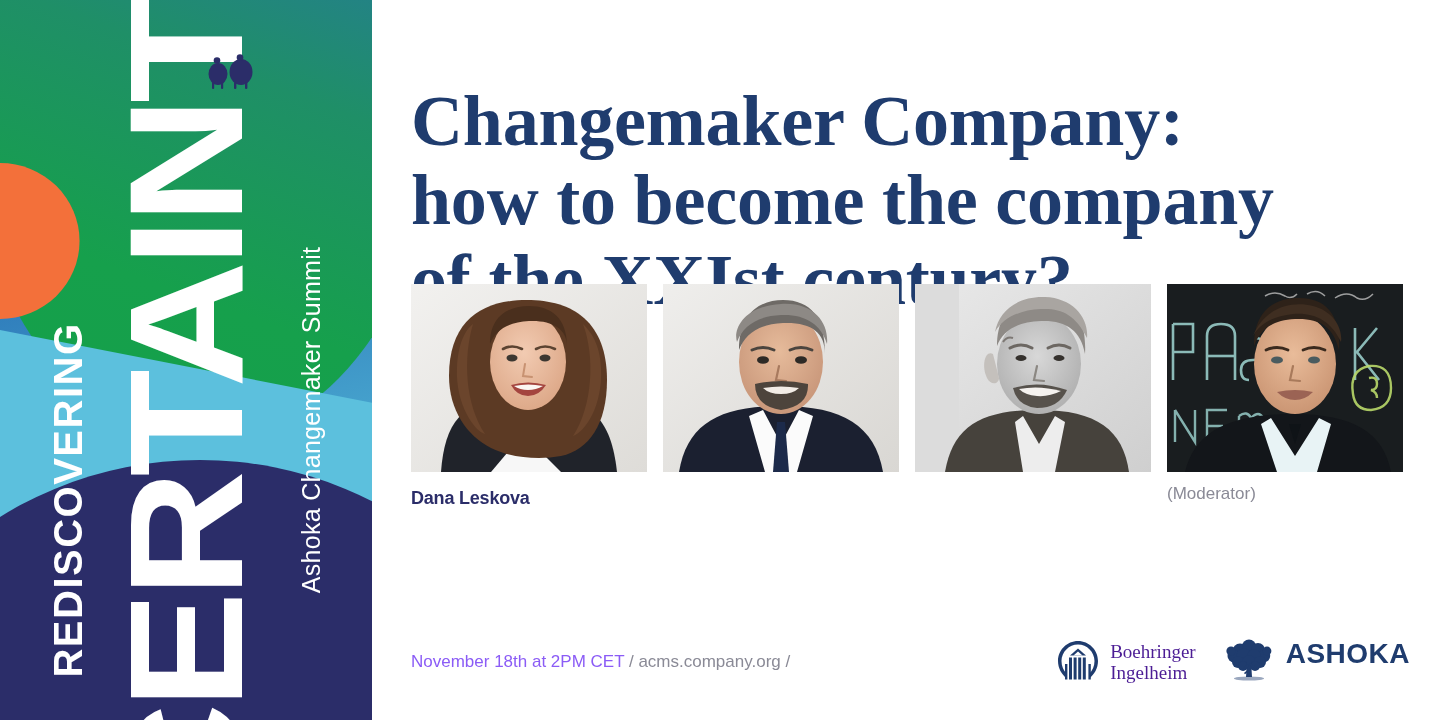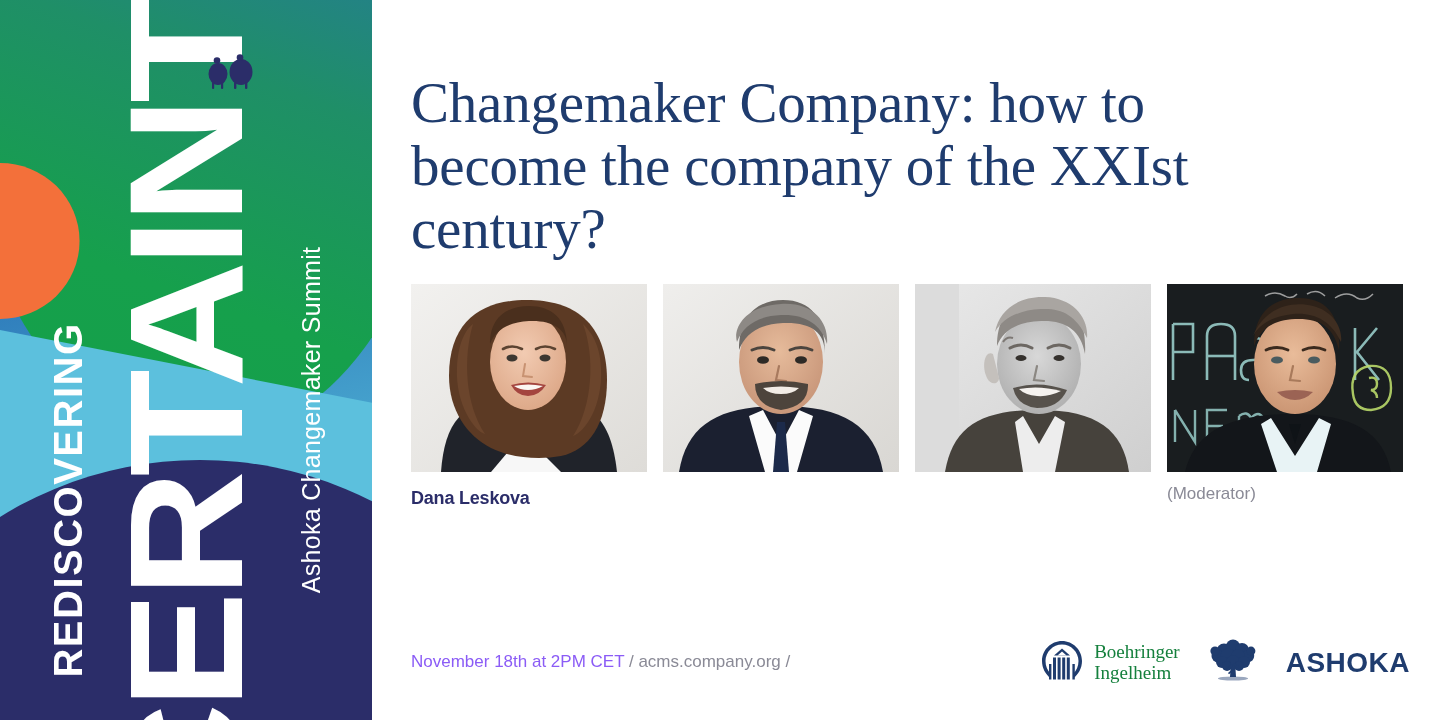--- a/index.html
+++ b/index.html
@@ -140,22 +140,22 @@
     width: 1068px; height: 720px;
     background: #ffffff;
   }
   .title {
     position: absolute;
     left: 39px;
     top: 34px;
     width: 900px;
     color: #1f3c6e;
     font-family: "Liberation Serif", serif;
-    font-weight: 400;
-    font-size: 57px;
+    font-weight: 700;
+    font-size: 72px;
     line-height: 1.1;
     letter-spacing: -0.2px;
   }
 
   .speakers {
     position: absolute;
     left: 39px;
     top: 284px;
     width: 1000px;
     display: flex;
@@ -208,27 +208,27 @@
   .logos {
     position: absolute;
     right: 30px;
     bottom: 32px;
     display: flex;
     align-items: center;
     gap: 26px;
   }
   .logo-bi { display: flex; align-items: center; gap: 9px; }
   .bi-name {
-    color: #15803d;
+    color: #4c1d95;
     font-family: "Liberation Serif", serif;
     font-size: 19px;
     line-height: 1.08;
     font-weight: 400;
   }
-  .logo-ashoka { display: flex; align-items: center; gap: 26px; }
+  .logo-ashoka { display: flex; gap: 10px; }
   .ashoka-word {
     color: #1f3c6e;
     font-family: "Liberation Sans", sans-serif;
     font-weight: 700;
     font-size: 28px;
     letter-spacing: 0.5px;
   }
 </style>
 </head>
 <body>

